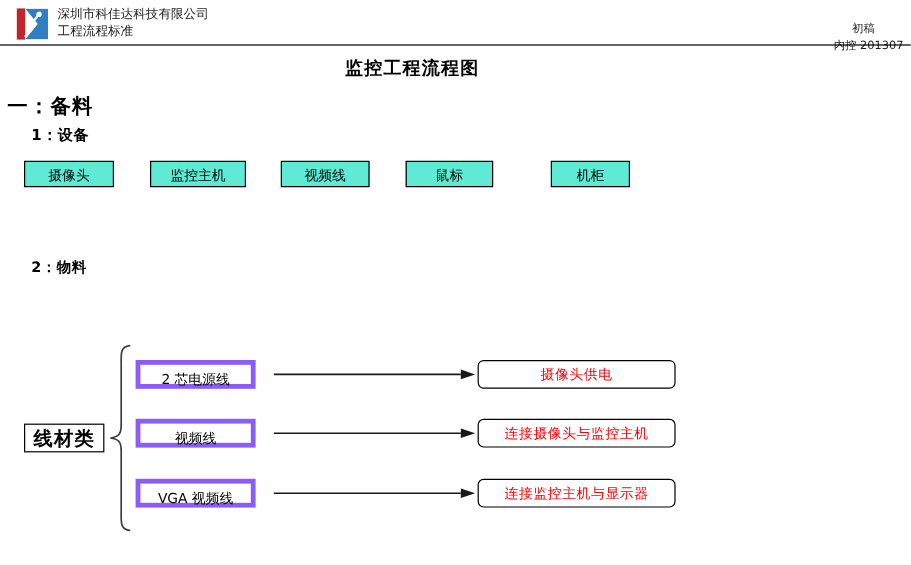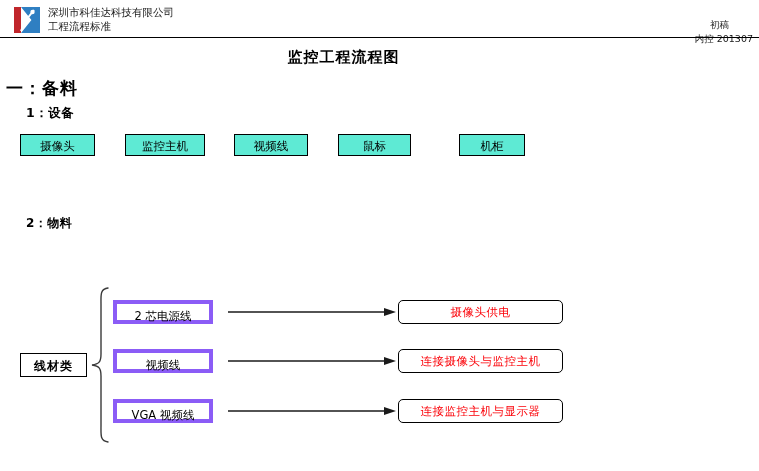--- a/index.html
+++ b/index.html
@@ -124,21 +124,21 @@
     text-align: center;
     box-sizing: border-box;
   }
 
   .cat-box {
     position: absolute;
     left: 20px; top: 353px;
     width: 67px; height: 24px;
     border: 1px solid #000;
     background: #fff;
-    font-size: 12px;
+    font-size: 16px;
     font-weight: bold;
     line-height: 24px;
     text-align: center;
     box-sizing: border-box;
     letter-spacing: 1px;
   }
 
   .brace {
     position: absolute;
     left: 88px; top: 286px;

